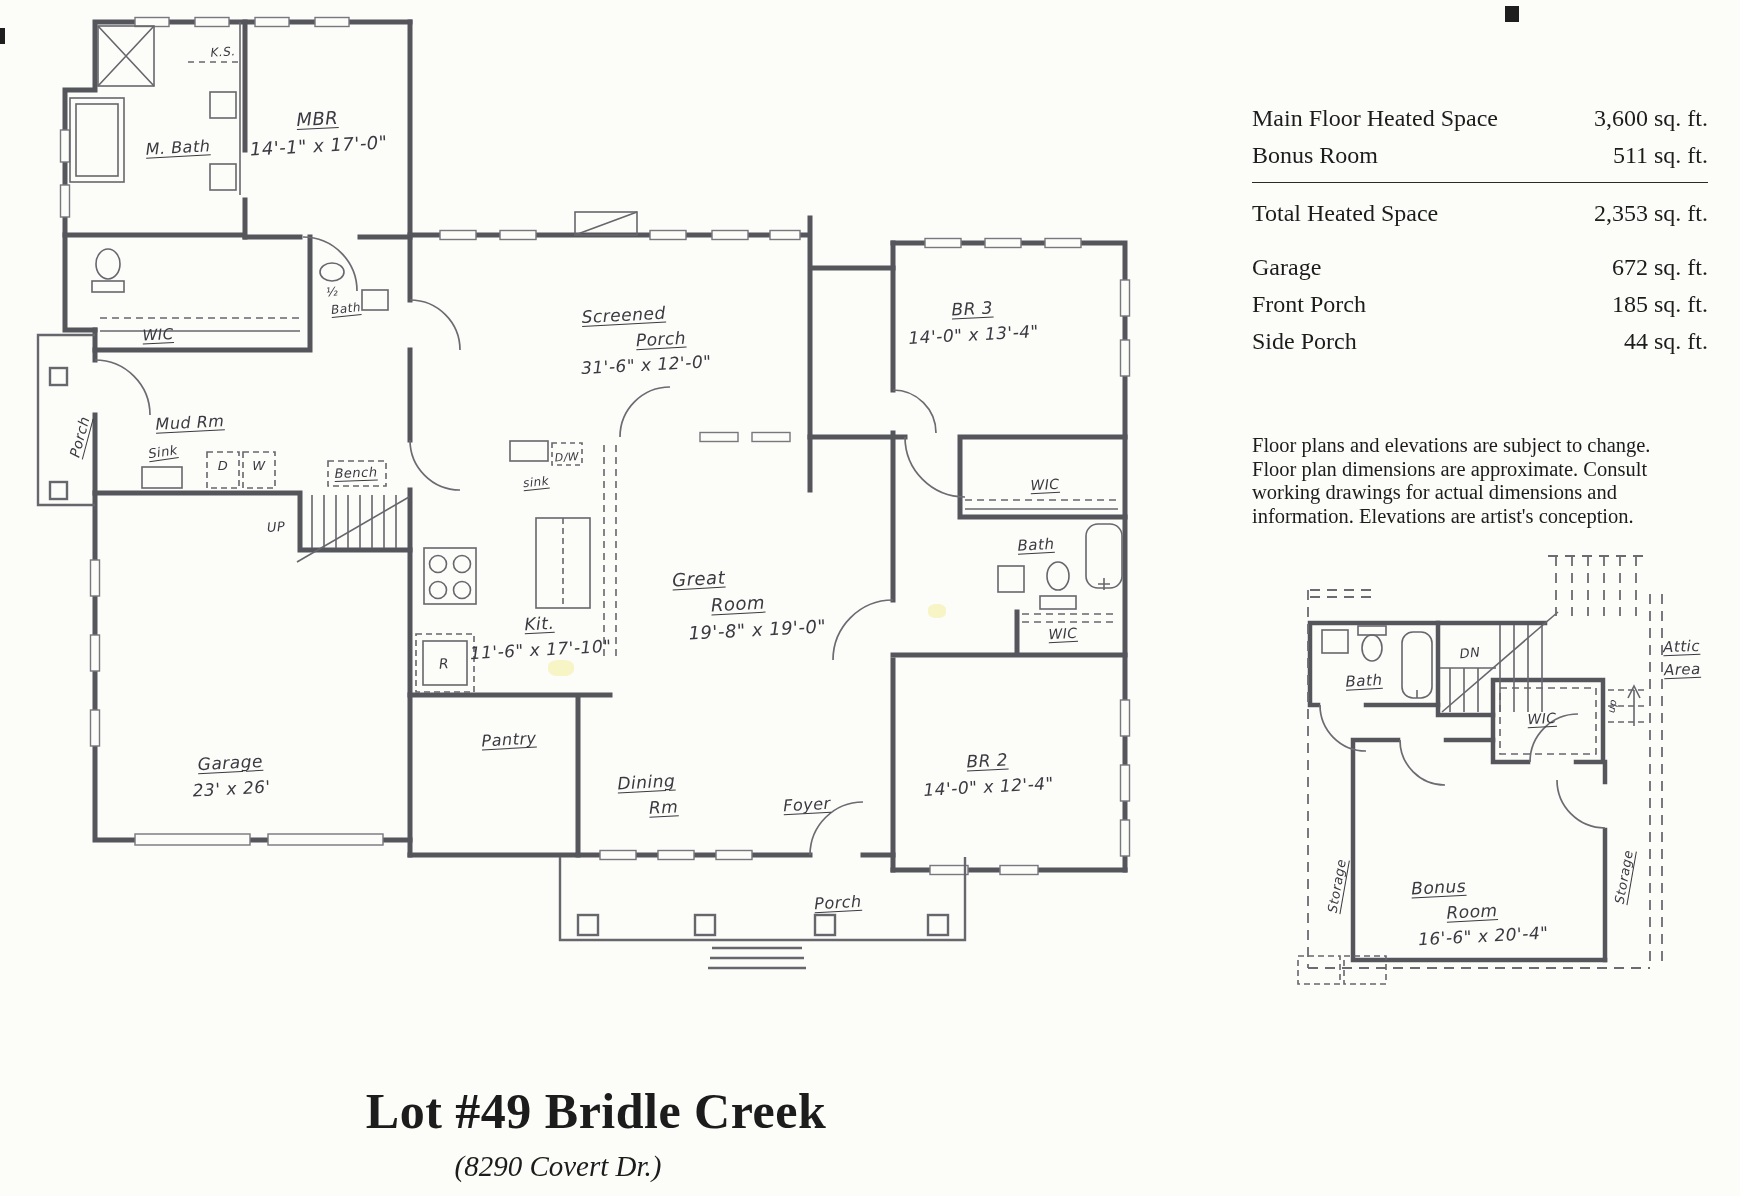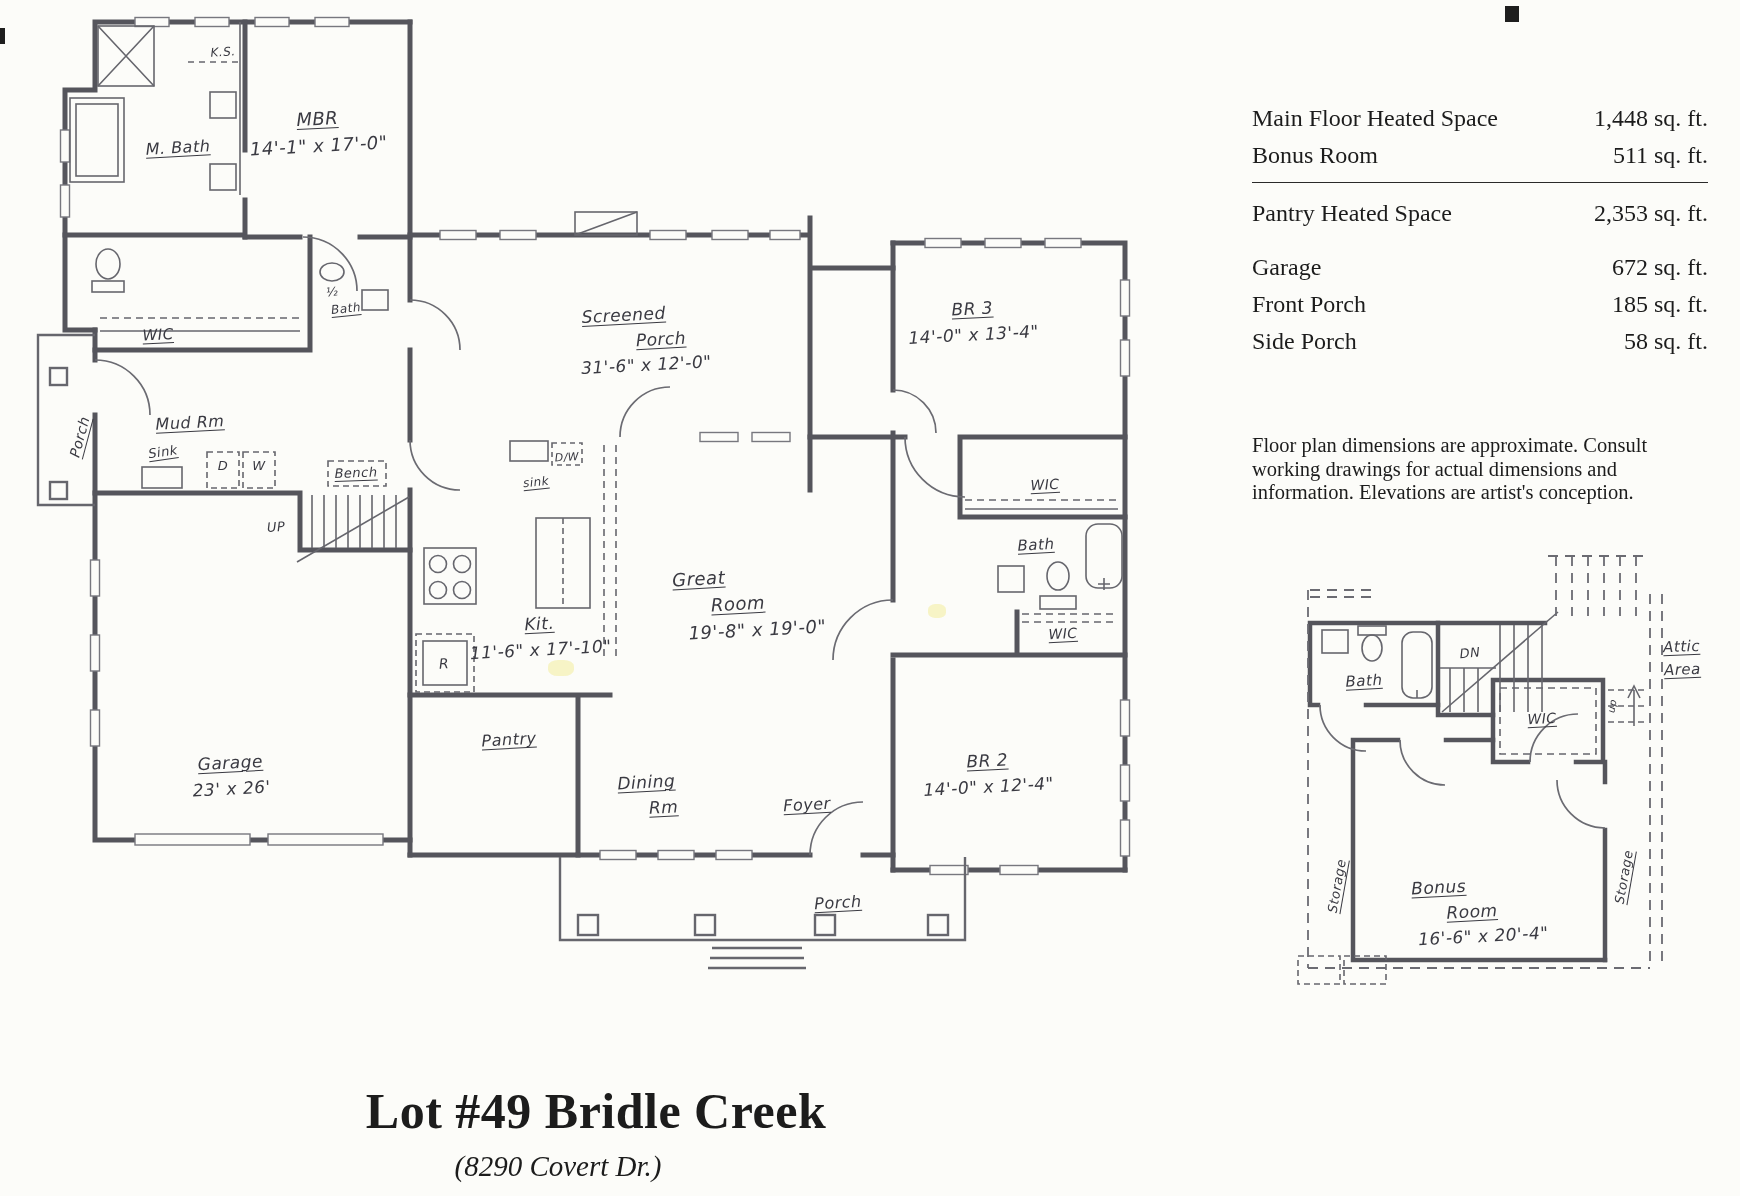--- a/index.html
+++ b/index.html
@@ -376,47 +376,48 @@
         <div class="ln" style="left: 16px;">16'-6" x 20'-4"</div>
       </div>
       <div class="hand" style="left: 1624px; top: 877px; font-size: 13px; transform: translate(-50%, -50%) rotate(-80deg);">
         <div class="ln u">Storage</div>
       </div>
     </div>
 
   <div class="stats">
     <div class="srow">
       <span>Main Floor Heated Space</span>
-      <span>1,448 sq. ft.</span>
+      <span>3,600 sq. ft.</span>
     </div>
     <div class="srow">
       <span>Bonus Room</span>
       <span>511 sq. ft.</span>
     </div>
     <div class="srule"></div>
     <div class="srow">
-      <span>Pantry Heated Space</span>
+      <span>Total Heated Space</span>
       <span>2,353 sq. ft.</span>
     </div>
     <div class="sgap"></div>
     <div class="srow">
       <span>Garage</span>
       <span>672 sq. ft.</span>
     </div>
     <div class="srow">
       <span>Front Porch</span>
       <span>185 sq. ft.</span>
     </div>
     <div class="srow">
       <span>Side Porch</span>
-      <span>58 sq. ft.</span>
+      <span>44 sq. ft.</span>
     </div>
   </div>
 
   <div class="disclaimer">
+    <div>Floor plans and elevations are subject to change.</div>
     <div>Floor plan dimensions are approximate. Consult</div>
     <div>working drawings for actual dimensions and</div>
     <div>information. Elevations are artist's conception.</div>
   </div>
 
   <div class="title-main">Lot #49 Bridle Creek</div>
   <div class="title-sub">(8290 Covert Dr.)</div>
 
 </div>
 

